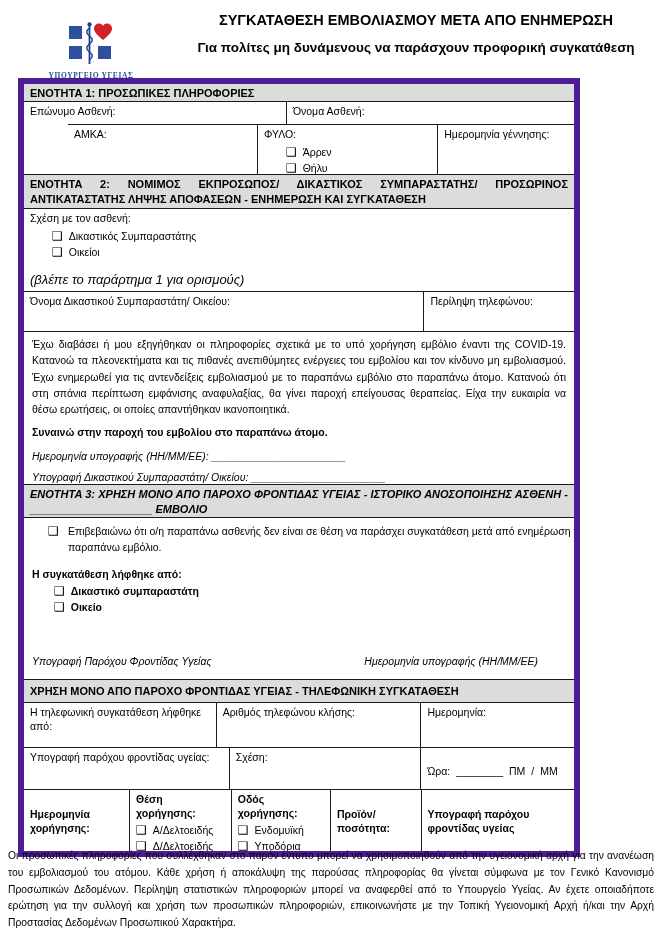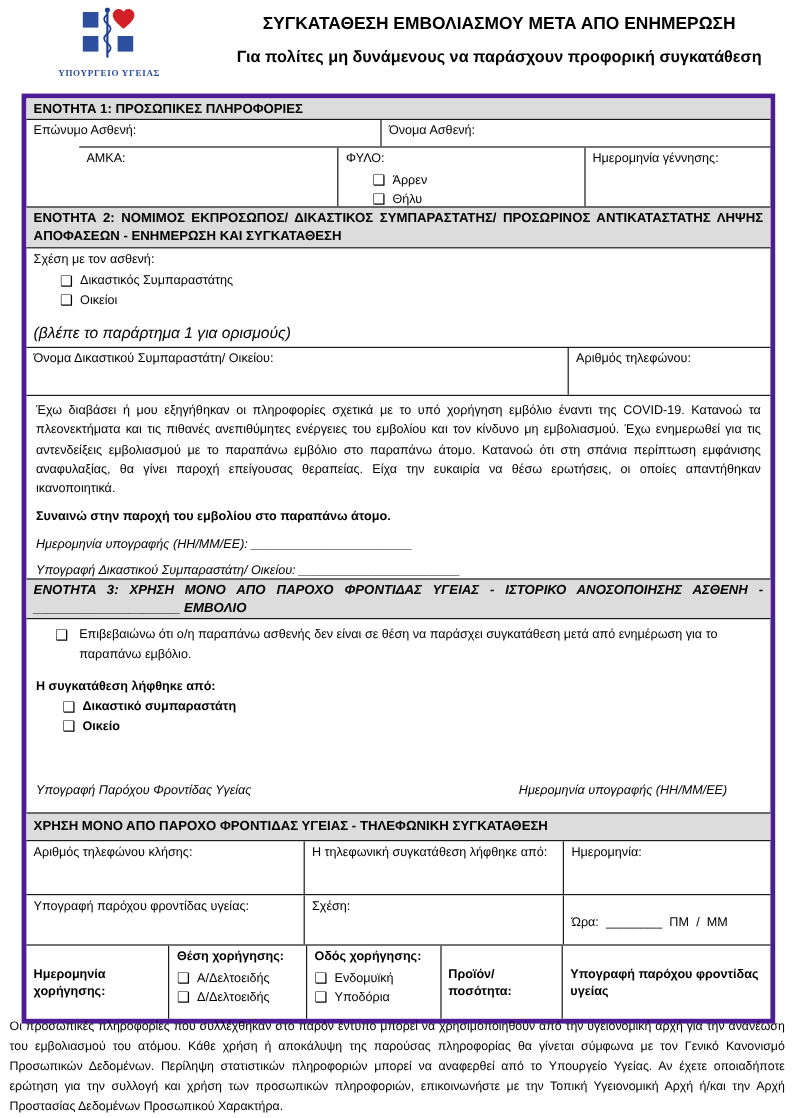--- a/index.html
+++ b/index.html
@@ -8,32 +8,32 @@
     position: relative;
     width: 660px; height: 932px;
     margin: 0 auto;
     background: #ffffff;
     font-family: "Liberation Sans", "DejaVu Sans", sans-serif;
     color: #000;
     overflow: hidden;
   }
   
   .doc-header { position:absolute; top:6px; left:0; width:660px; height:66px; }
-  .logo-block { position:absolute; left:36px; top:0; width:110px; text-align:center; }
+  .logo-block { position:absolute; left:36px; top:16px; width:110px; text-align:center; }
   .ministry-label {
     margin-top:1px; font-family:"Liberation Serif","DejaVu Serif",serif;
     font-size:7.5px; font-weight:bold; letter-spacing:0.6px; color:#2d4f9e; white-space:nowrap;
   }
   .header-text { position:absolute; left:180px; top:6px; width:472px; text-align:center; }
   .title    { font-size:14.5px; font-weight:bold; }
   .subtitle { font-size:13.5px; font-weight:bold; margin-top:12px; }
   
   .form {
-    position:absolute; left:18px; top:78px; width:628px;
-    border:4px solid #4c1d95;
+    position:absolute; left:18px; top:78px; width:562px;
+    border:6px solid #4c1d95;
   }
   .row { display:flex; border-top:1px solid #1a1a1a; overflow:hidden; }
   .cell { overflow:hidden; padding:3px 6px; }
   .cell + .cell { border-left:1px solid #1a1a1a; }
   .sh {
     background:#dcdcdc; font-size:11px; font-weight:bold;
     padding:2px 6px; line-height:1.35; overflow:hidden;
   }
   .sh.just { text-align:justify; }
   .sh.ital { font-style:italic; }
@@ -129,21 +129,21 @@
         <div class="cb-line indent1">
           <span class="cb">❑</span>
           <span>Οικείοι</span>
         </div>
         <div class="note" style="margin-top:14px;">(βλέπε το παράρτημα 1 για ορισμούς)</div>
       </div>
     </div>
 
     <div class="row h-t2name">
       <div class="cell w-457 lbl">Όνομα Δικαστικού Συμπαραστάτη/ Οικείου:</div>
-      <div class="cell w-171 lbl">Αριθμός τηλεφώνου:</div>
+      <div class="cell w-171 lbl">Περίληψη τηλεφώνου:</div>
     </div>
 
     <div class="row h-t2para">
       <div class="cell" style="width:628px; padding:4px 8px;">
         <div class="para">Έχω διαβάσει ή μου εξηγήθηκαν οι πληροφορίες σχετικά με το υπό χορήγηση εμβόλιο έναντι της COVID-19. Κατανοώ τα πλεονεκτήματα και τις πιθανές ανεπιθύμητες ενέργειες του εμβολίου και τον κίνδυνο μη εμβολιασμού. Έχω ενημερωθεί για τις αντενδείξεις εμβολιασμού με το παραπάνω εμβόλιο στο παραπάνω άτομο. Κατανοώ ότι στη σπάνια περίπτωση εμφάνισης αναφυλαξίας, θα γίνει παροχή επείγουσας θεραπείας. Είχα την ευκαιρία να θέσω ερωτήσεις, οι οποίες απαντήθηκαν ικανοποιητικά.</div>
         <div class="para b" style="margin-top:7px; text-align:left;">Συναινώ στην παροχή του εμβολίου στο παραπάνω άτομο.</div>
         <div class="sigline" style="margin-top:9px;">
           <span>Ημερομηνία υπογραφής (ΗΗ/ΜΜ/ΕΕ):</span>
           <span>_______________________</span>
         </div>
@@ -177,22 +177,22 @@
         <div class="split sigline" style="margin-top:42px; padding-right:28px;">
           <span>Υπογραφή Παρόχου Φροντίδας Υγείας</span>
           <span>Ημερομηνία υπογραφής (ΗΗ/ΜΜ/ΕΕ)</span>
         </div>
       </div>
     </div>
 
     <div class="sh h-t4h" style="border-top:1px solid #1a1a1a; padding-top:4px;">ΧΡΗΣΗ ΜΟΝΟ ΑΠΟ ΠΑΡΟΧΟ ΦΡΟΝΤΙΔΑΣ ΥΓΕΙΑΣ - ΤΗΛΕΦΩΝΙΚΗ ΣΥΓΚΑΤΑΘΕΣΗ</div>
 
     <div class="row h-t4r1">
+      <div class="cell w-219 lbl">Η τηλεφωνική συγκατάθεση λήφθηκε από:</div>
       <div class="cell w-234 lbl">Αριθμός τηλεφώνου κλήσης:</div>
-      <div class="cell w-219 lbl">Η τηλεφωνική συγκατάθεση λήφθηκε από:</div>
       <div class="cell w-175 lbl">Ημερομηνία:</div>
     </div>
 
     <div class="row h-t4r2">
       <div class="cell w-234 lbl">Υπογραφή παρόχου φροντίδας υγείας:</div>
       <div class="cell w-219 lbl">Σχέση:</div>
       <div class="cell w-175 time-line">
         <span>Ώρα:</span><span>________</span><span>ΠΜ</span><span>/</span><span>ΜΜ</span>
       </div>
     </div>

